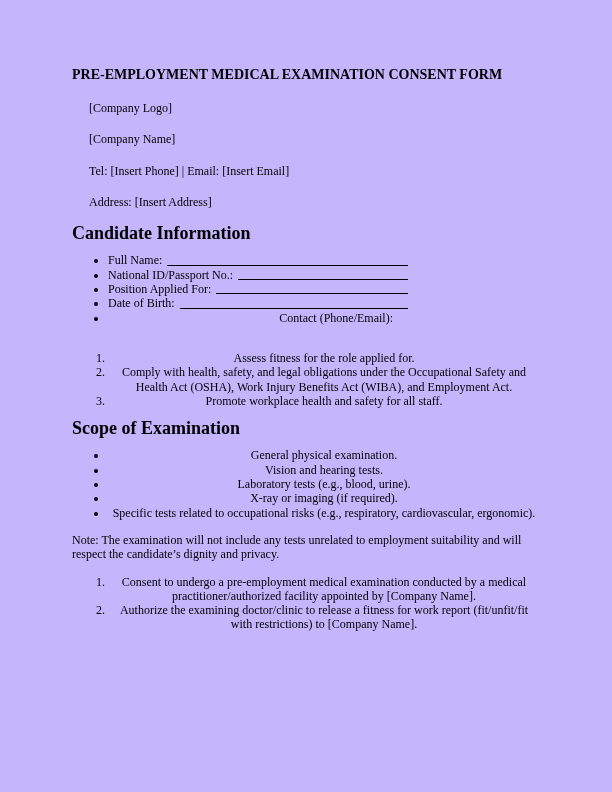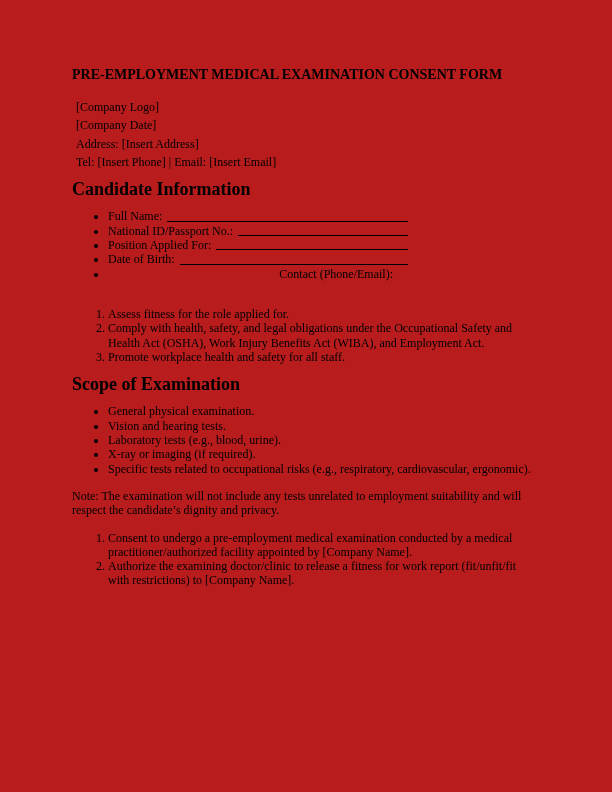--- a/index.html
+++ b/index.html
@@ -7,45 +7,46 @@
     padding: 0;
     background: #ffffff;
   }
   .page {
     position: relative;
     width: 612px;
     height: 792px;
     margin: 0 auto;
     box-sizing: border-box;
     padding: 66px 72px 0 72px;
-    background: #b91c1c;
+    background: #c4b5fd;
     color: #000000;
     font-family: "Liberation Serif", "DejaVu Serif", serif;
     font-size: 12px;
     line-height: 14.3px;
     overflow: hidden;
   }
   .doc-title {
     margin: 0 0 16px 0;
     font-size: 14px;
     line-height: 18px;
     font-weight: bold;
   }
   .block { margin: 0 0 13px 0; }
-  .company-line { margin: 4px; }
+  .company-line { margin: 17px; }
   h2.section-heading {
     margin: 0 0 13px 0;
     font-size: 18px;
     line-height: 14.3px;
     font-weight: bold;
   }
   p.para { margin: 0 0 13px 0; }
   ul.bullet-list, ol.number-list {
     margin: 0 0 13px 0;
     padding-left: 36px;
+    text-align: center;
   }
   ul.bullet-list { list-style: disc outside; }
   ol.number-list { list-style: decimal outside; }
   li { margin: 0; padding: 0; }
   .field {
     display: flex;
     width: 300px;
     align-items: flex-end;
   }
   .field.short { width: 290px; flex-direction: column; }
@@ -62,23 +63,23 @@
 </style>
 </head>
 <body>
 
 <div class="page">
 
   <h1 class="doc-title">PRE-EMPLOYMENT MEDICAL EXAMINATION CONSENT FORM</h1>
 
   <div class="block">
     <p class="company-line">[Company Logo]</p>
-    <p class="company-line">[Company Date]</p>
+    <p class="company-line">[Company Name]</p>
+    <p class="company-line">Tel: [Insert Phone] | Email: [Insert Email]</p>
     <p class="company-line">Address: [Insert Address]</p>
-    <p class="company-line">Tel: [Insert Phone] | Email: [Insert Email]</p>
   </div>
 
   <h2 class="section-heading">Candidate Information</h2>
 
   <ul class="bullet-list">
     <li>
       <div class="field">
         <span class="field-label">Full Name:</span>
         <span class="fill-line"></span>
       </div>

